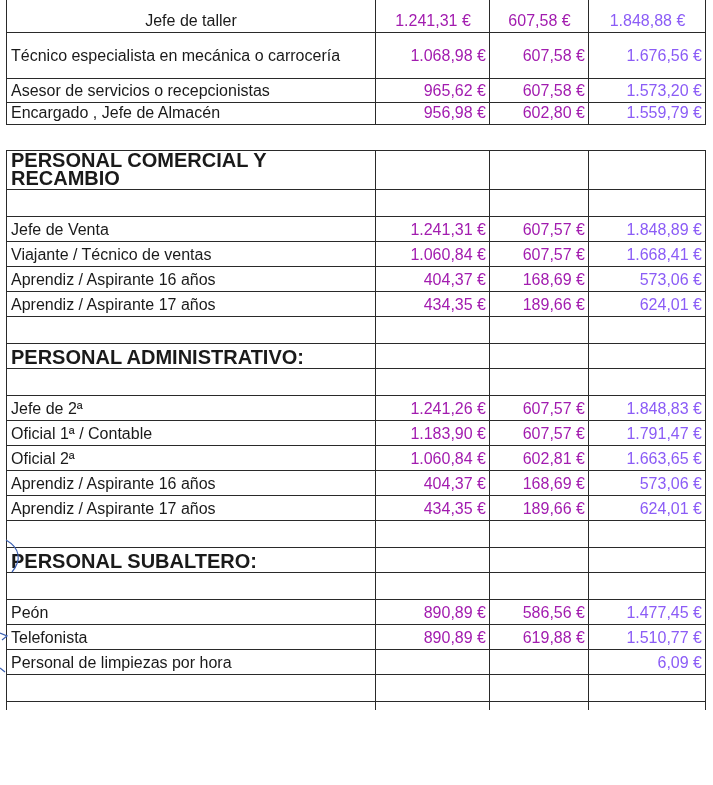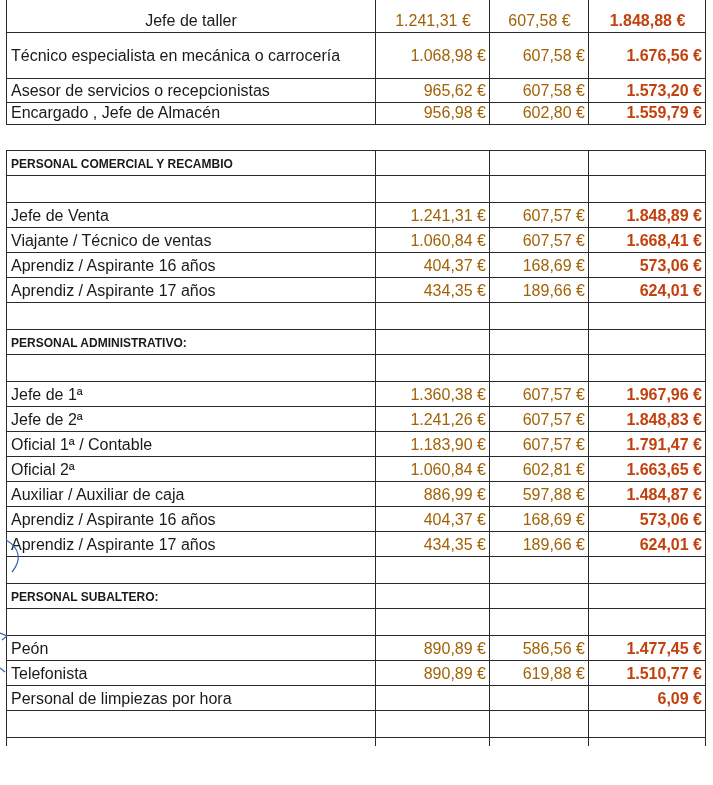--- a/index.html
+++ b/index.html
@@ -2,23 +2,23 @@
 <html><head>
 <meta charset="utf-8">
 <style>
   html, body { margin:0; padding:0; background:#ffffff; }
   body { width:713px; height:785px; position:relative; overflow:hidden;
          font-family:"Liberation Sans", sans-serif; color:#1a1a1a; }
   table { border-collapse:collapse; position:absolute; left:6px; table-layout:fixed; }
   td { border:1.4px solid #2a2a2a; padding:0 4px; font-size:16px; line-height:18px;
        vertical-align:bottom; padding-bottom:2px; }
   col.c0 { width:369px; } col.c1 { width:114px; } col.c2 { width:99px; } col.c3 { width:117px; }
-  td.num { text-align:right; padding-right:3px; color:#a16207; }
-  td.tot { text-align:right; padding-right:3px; font-weight:bold; color:#c2410c; }
-  td.sec { font-weight:bold; font-size:12px; }
+  td.num { text-align:right; padding-right:3px; color:#a21caf; }
+  td.tot { text-align:right; padding-right:3px; font-weight:normal; color:#8b5cf6; }
+  td.sec { font-weight:bold; font-size:20px; }
   #t1 { top:-2px; }
   #t1 tr.r0 td { height:31px;text-align:center; }
   #t1 tr.r1 td { height:45px; vertical-align:middle; padding-bottom:0;margin-top:24px; }
   #t1 tr.r2 td { height:21px; }
   #t1 tr.r3 td { height:19px; }
   #t2 { top:150px; }
   #t2 td { height:22px; }
   #t2 tr.blank td { height:24px; }
   #t2 tr.partial td { height:6px; border-bottom:none; }
   .annot { position:absolute; left:0; pointer-events:none; }
@@ -117,48 +117,36 @@
         <td></td>
         <td></td>
       </tr>
       <tr class="blank">
         <td></td>
         <td></td>
         <td></td>
         <td></td>
       </tr>
       <tr>
-        <td>Jefe de 1ª</td>
-        <td class="num">1.360,38 €</td>
-        <td class="num">607,57 €</td>
-        <td class="tot">1.967,96 €</td>
-      </tr>
-      <tr>
         <td>Jefe de 2ª</td>
         <td class="num">1.241,26 €</td>
         <td class="num">607,57 €</td>
         <td class="tot">1.848,83 €</td>
       </tr>
       <tr>
         <td>Oficial 1ª / Contable</td>
         <td class="num">1.183,90 €</td>
         <td class="num">607,57 €</td>
         <td class="tot">1.791,47 €</td>
       </tr>
       <tr>
         <td>Oficial 2ª</td>
         <td class="num">1.060,84 €</td>
         <td class="num">602,81 €</td>
         <td class="tot">1.663,65 €</td>
-      </tr>
-      <tr>
-        <td>Auxiliar / Auxiliar de caja</td>
-        <td class="num">886,99 €</td>
-        <td class="num">597,88 €</td>
-        <td class="tot">1.484,87 €</td>
       </tr>
       <tr>
         <td>Aprendiz / Aspirante 16 años</td>
         <td class="num">404,37 €</td>
         <td class="num">168,69 €</td>
         <td class="tot">573,06 €</td>
       </tr>
       <tr>
         <td>Aprendiz / Aspirante 17 años</td>
         <td class="num">434,35 €</td>

